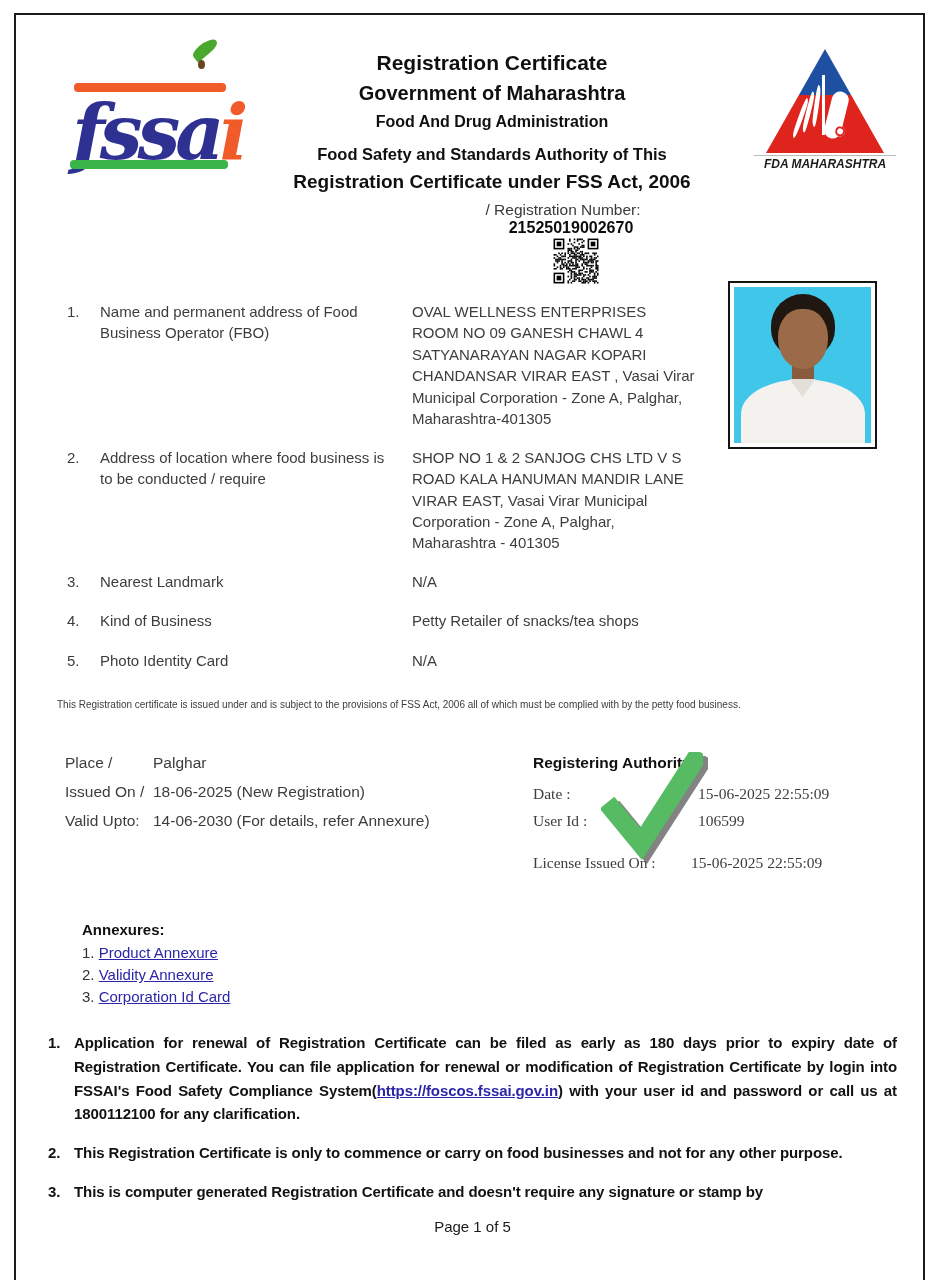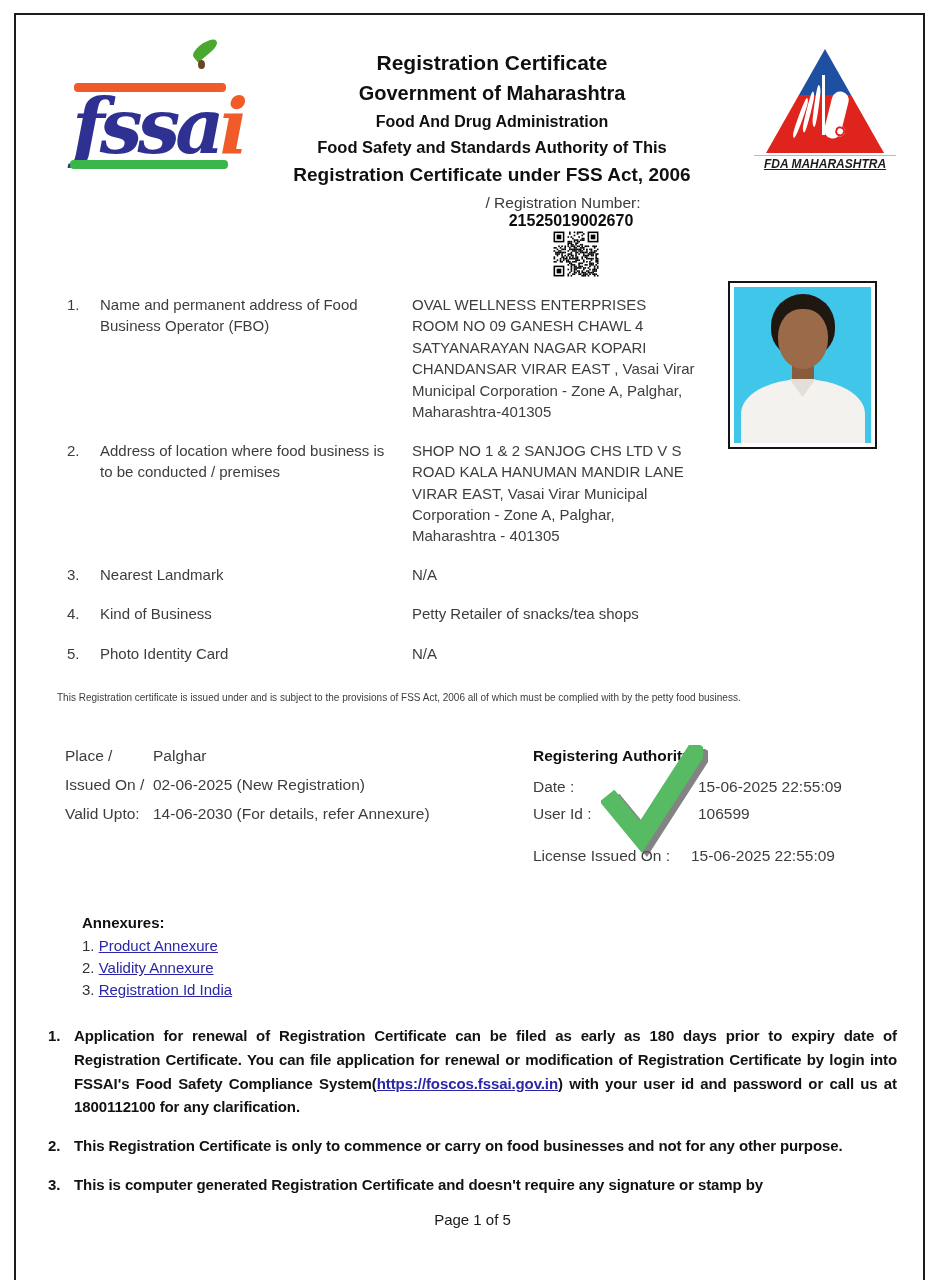--- a/index.html
+++ b/index.html
@@ -4,57 +4,57 @@
 <style>
   * { margin:0; padding:0; box-sizing:border-box; }
   html,body { width:941px; height:1280px; background:#fff; overflow:hidden;
     font-family:"Liberation Sans", sans-serif; position:relative; }
   .page { position:absolute; left:14px; top:13px; width:911px; height:1360px;
     border:2px solid #1c1c1c; background:#fff; }
 
   
   .header { display:flex; margin-top:28px; }
   .fssai-logo { position:relative; width:175px; height:134px; margin-left:48px; flex:0 0 auto; }
-  .fssai-text { position:absolute; left:8px; bottom:12px; font-family:"DejaVu Serif", serif;
+  .fssai-text { position:absolute; left:8px; bottom:6px; font-family:"DejaVu Serif", serif;
     font-style:italic; font-weight:bold; font-size:76px; line-height:1;
     color:#2e3192; letter-spacing:-5px; z-index:2; }
   .fssai-text .i { color:#f15a29; }
   .fssai-bar-orange { position:absolute; left:10px; top:40px; width:152px; height:9px;
     background:#f15a29; border-radius:4px; z-index:1; }
   .fssai-bar-green { position:absolute; left:6px; bottom:8px; width:158px; height:9px;
     background:#39b54a; border-radius:4px; z-index:3; }
   .fssai-leaf { position:absolute; right:20px; top:0px; width:28px; height:12px;
     background:#4ba82e; border-radius:60% 90% 60% 10%; transform:rotate(-40deg); z-index:3; }
   .fssai-seed { position:absolute; right:34px; top:17px; width:7px; height:9px;
     background:#6b4423; border-radius:50%; z-index:3; }
 
   .titles { flex:1; text-align:center; padding-top:8px; color:#101010; }
   .t1 { font-size:21px; font-weight:bold; margin-bottom:7px; }
   .t2 { font-size:20px; font-weight:bold; margin-bottom:8px; }
-  .t3 { font-size:16px; font-weight:bold; margin-bottom:7px; }
+  .t3 { font-size:16px; font-weight:bold; margin-bottom:14px; }
   .t4 { font-size:16.5px; font-weight:bold; margin-bottom:7px; }
   .t5 { font-size:19px; font-weight:bold; }
 
   .fda-logo { width:160px; flex:0 0 auto; padding-top:6px; margin-right:18px; }
   .fda-tri { width:118px; height:104px; margin:0 auto; position:relative;
     clip-path:polygon(50% 0%, 0% 100%, 100% 100%);
     background:linear-gradient(to bottom,#1f4fa0 0 44%,#de241c 44% 100%); }
   .fda-capsule { position:absolute; left:62px; top:42px; width:17px; height:48px;
     background:#fff; border-radius:9px; transform:rotate(14deg); }
   .fda-capsule::after { content:""; position:absolute; left:11px; top:34px; width:10px;
     height:10px; background:#fff; border-radius:50%; box-shadow:0 0 0 2px #de241c inset; }
   .fda-stick { position:absolute; left:56px; top:26px; width:3px; height:60px; background:#fff; }
   .fda-flame1,.fda-flame2,.fda-flame3 { position:absolute; width:5px; height:42px;
     background:#fff; border-radius:50% 50% 50% 50%/80% 20% 80% 20%; }
   .fda-flame1 { left:32px; top:48px; transform:rotate(18deg); }
   .fda-flame2 { left:40px; top:42px; transform:rotate(12deg); }
   .fda-flame3 { left:48px; top:36px; transform:rotate(6deg); }
   .fda-caption { text-align:center; font-size:12px; font-weight:bold; font-style:italic;
     color:#1c1c1c; margin-top:2px; border-top:1px solid #bbb; padding-top:1px; width:142px;
-    margin-left:auto; margin-right:auto;text-decoration:underline; }
+    margin-left:auto; margin-right:auto; }
 
   
   .reg-row { display:flex; align-items:center; margin-left:187px; margin-top:8px; height:84px;flex-direction:column; }
   .reg-label { font-size:15.5px; color:#3a3a3a; }
   .reg-number { font-size:16px; font-weight:bold; color:#0c0c0c; margin-left:16px; }
   .qr { margin-left:26px; width:82px; height:82px; }
 
   
   .items { margin-top:16px; margin-left:51px; position:relative; }
   .item { display:flex; margin-bottom:17px; color:#3d3d3d; font-size:15px; line-height:1.43; }
@@ -80,21 +80,21 @@
   
   .issue-note { margin:26px 30px 0 41px; font-size:10px; color:#3c3c3c; line-height:1.5; }
 
   
   .bottom-grid { display:flex; margin-top:42px; }
   .place-block { margin-left:49px; width:468px; font-size:15.5px; color:#3d3d3d; }
   .place-row { display:flex; margin-bottom:11px; }
   .place-label { width:88px; flex:0 0 auto; }
   .authority-block { position:relative; width:350px; font-size:15.5px; color:#3d3d3d; }
   .auth-title { font-weight:bold; color:#101010; margin-bottom:13px; }
-  .auth-row { display:flex; margin-bottom:9px; }
+  .auth-row { display:flex; margin-bottom:9px;font-family:Liberation Serif, serif; }
   .auth-label { width:165px; flex:0 0 auto; }
   .auth-row.license { margin-top:24px; }
   .auth-row.license .auth-label { width:158px; }
   .checkmark { position:absolute; left:68px; top:-2px; z-index:5;
     filter:drop-shadow(5px 4px 0px rgba(90,90,90,0.75)); }
 
   
   .annexures { margin-top:40px; margin-left:66px; font-size:15px; }
   .annex-title { font-weight:bold; color:#101010; margin-bottom:6px; }
   .annex-item { margin-bottom:5px; color:#333; }
@@ -462,21 +462,21 @@
       <div class="item-label">Name and permanent address of Food Business Operator (FBO)</div>
       <div class="item-value">OVAL WELLNESS ENTERPRISES
 ROOM NO 09 GANESH CHAWL 4
 SATYANARAYAN NAGAR KOPARI
 CHANDANSAR VIRAR EAST , Vasai Virar
 Municipal Corporation - Zone A, Palghar,
 Maharashtra-401305</div>
     </div>
     <div class="item">
       <div class="item-num">2.</div>
-      <div class="item-label">Address of location where food business is to be conducted / premises</div>
+      <div class="item-label">Address of location where food business is to be conducted / require</div>
       <div class="item-value">SHOP NO 1 &amp; 2 SANJOG CHS LTD V S
 ROAD KALA HANUMAN MANDIR LANE
 VIRAR EAST, Vasai Virar Municipal
 Corporation - Zone A, Palghar,
 Maharashtra - 401305</div>
     </div>
     <div class="item short">
       <div class="item-num">3.</div>
       <div class="item-label">Nearest Landmark</div>
       <div class="item-value">N/A</div>
@@ -506,21 +506,21 @@
   <div class="issue-note">This Registration certificate is issued under and is subject to the provisions of FSS Act, 2006 all of which must be complied with by the petty food business.</div>
 
   <div class="bottom-grid">
     <div class="place-block">
       <div class="place-row">
         <span class="place-label">Place /</span>
         <span>Palghar</span>
       </div>
       <div class="place-row">
         <span class="place-label">Issued On /</span>
-        <span>02-06-2025 (New Registration)</span>
+        <span>18-06-2025 (New Registration)</span>
       </div>
       <div class="place-row">
         <span class="place-label">Valid Upto:</span>
         <span>14-06-2030 (For details, refer Annexure)</span>
       </div>
     </div>
     <div class="authority-block">
       <svg class="checkmark" width="102" height="116" viewBox="0 0 102 116">
         <path d="M12 58 L40 92 L94 8" fill="none" stroke="#57bb63" stroke-width="19" stroke-linecap="square"></path>
       </svg>
@@ -545,21 +545,21 @@
     <div class="annex-item">
       <span>1.</span>
       <a href="#">Product Annexure</a>
     </div>
     <div class="annex-item">
       <span>2.</span>
       <a href="#">Validity Annexure</a>
     </div>
     <div class="annex-item">
       <span>3.</span>
-      <a href="#">Registration Id India</a>
+      <a href="#">Corporation Id Card</a>
     </div>
   </div>
 
   <div class="notes">
     <div class="note-item">
       <div class="note-num">1.</div>
       <div class="note-text"><span>Application for renewal of Registration Certificate can be filed as early as 180 days prior to expiry date of Registration Certificate. You can file application for renewal or modification of Registration Certificate by login into FSSAI's Food Safety Compliance System(</span><a href="#">https://foscos.fssai.gov.in</a><span>) with your user id and password or call us at 1800112100 for any clarification.</span></div>
     </div>
     <div class="note-item">
       <div class="note-num">2.</div>

